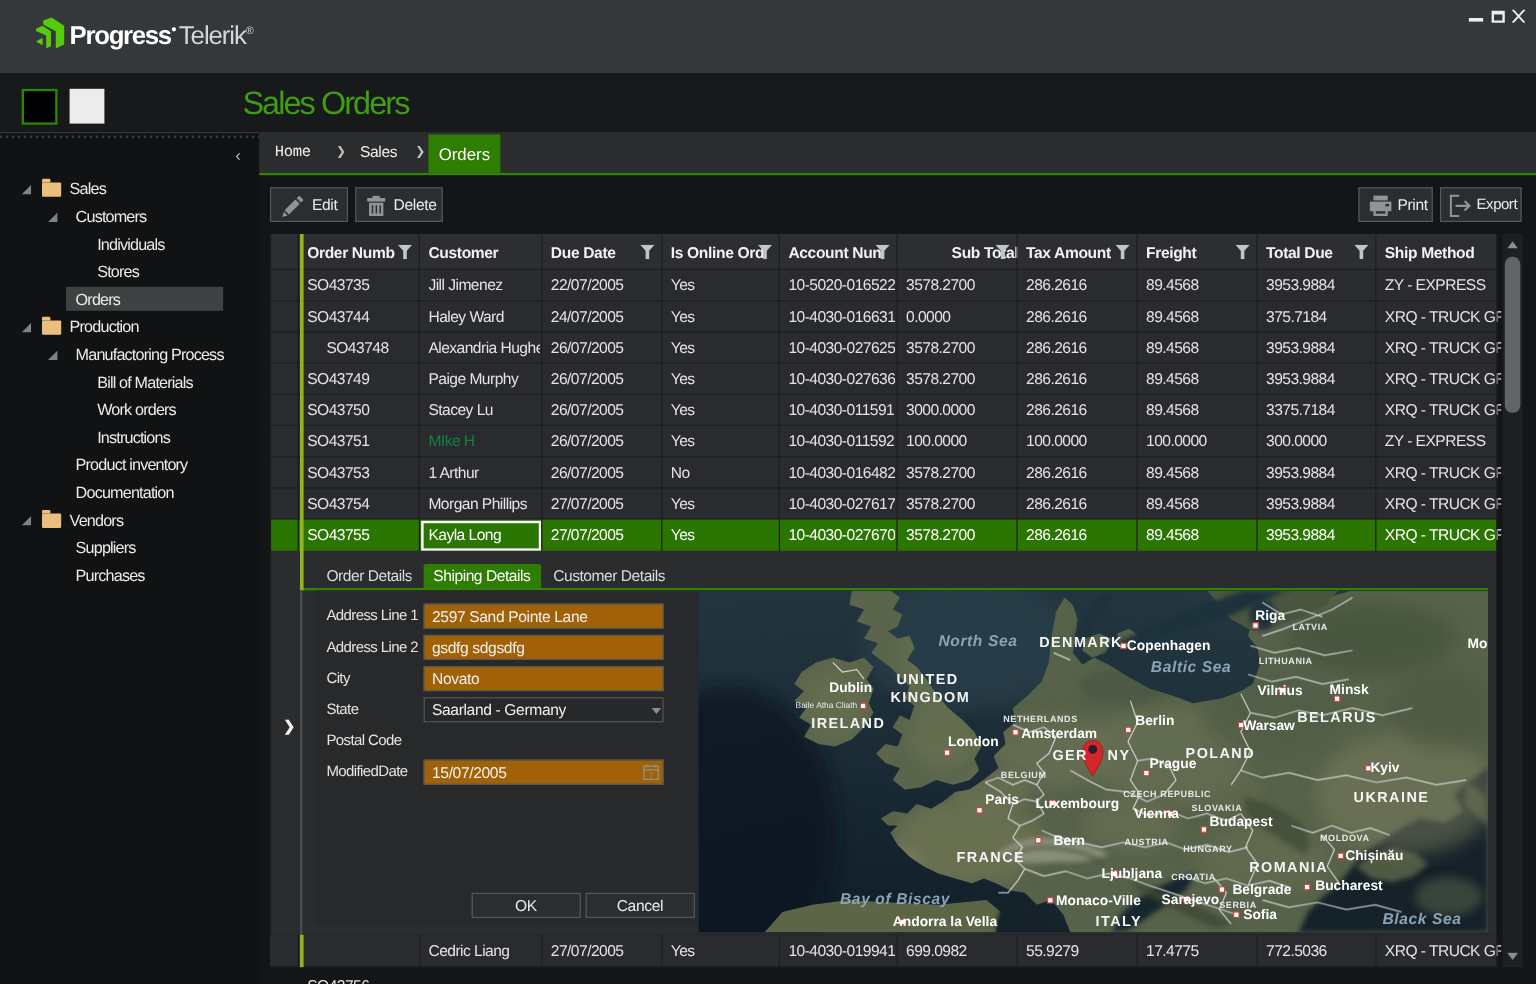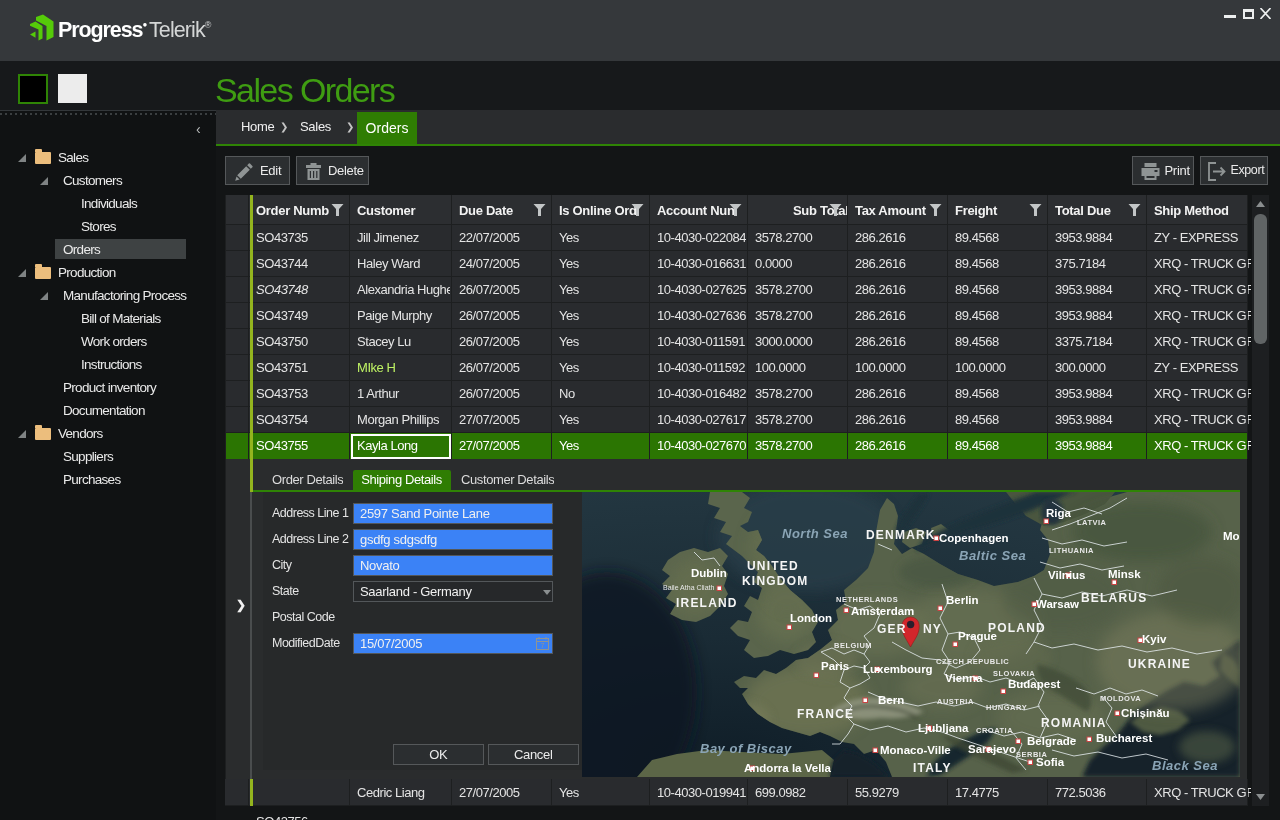--- a/index.html
+++ b/index.html
@@ -11,21 +11,21 @@
   #main { position:absolute; left:216px; top:110px; width:1064px; height:710px; background:#131516; }
   .treeitem { position:absolute; height:23px; line-height:23px; font-size:13.5px; letter-spacing:-0.7px; color:#eaeaea; white-space:nowrap; }
   .tri { position:absolute; }
   .folder { position:absolute; width:16px; height:12px; background:#ecbe7d; border-radius:1px; }
   .folder:before { content:""; position:absolute; left:0; top:-3px; width:7px; height:3px; background:#ecbe7d; border-radius:1px 1px 0 0; }
   .hcell { position:absolute; top:0; height:30px; line-height:31px; font-weight:bold; font-size:13px; letter-spacing:-0.3px; color:#f2f2f2; overflow:hidden; white-space:nowrap;}
   .cell { position:absolute; top:0; height:26px; line-height:26px; font-size:13px; letter-spacing:-0.45px; color:#e4e4e4; overflow:hidden; white-space:nowrap;}
   .crumb { position:absolute; top:0; height:34px; line-height:34px; font-size:13px; letter-spacing:-0.3px; color:#efefef; }
   .tbtn { position:absolute; background:#2b2e30; border:1px solid #55585a; color:#ebebeb; font-size:13px; letter-spacing:-0.3px; }
   .flabel { position:absolute; height:21px; line-height:21px; font-size:12.5px; letter-spacing:-0.5px; color:#e4e4e4; white-space:nowrap;}
-  .fbox { position:absolute; width:200px; height:21px; background:#3b82f6; border:1px solid #53575a; line-height:19px; font-size:13px; letter-spacing:-0.3px; color:#f0f0f0; padding-left:6px; white-space:nowrap;}
+  .fbox { position:absolute; width:200px; height:21px; background:#a16207; border:1px solid #53575a; line-height:19px; font-size:13px; letter-spacing:-0.3px; color:#f0f0f0; padding-left:6px; white-space:nowrap;}
 </style>
 </head>
 <body>
 
 <div id="titlebar">
  <svg style="position:absolute;left:27px;top:13px;" width="30" height="30" viewBox="0 0 30 30">
    <g fill="#55cb09">
     <path d="M9,4 L16,1.5 L26.5,8.5 L26.5,24 L19.5,27.5 L19.5,13 L9,7.5 Z"></path>
     <path d="M3,11 L8.5,8.5 L15.5,13 L15.5,25.5 L11.5,27.5 L11.5,16.5 L3,12.8 Z"></path>
     <path d="M3,21.5 L8.5,18.5 L8.5,24.7 Z"></path>
@@ -36,21 +36,21 @@
  <div style="position:absolute;left:1224px;top:15px;width:12px;height:3px;background:#eceeee;"></div>
  <div style="position:absolute;left:1243px;top:9px;width:11px;height:10px;border:2px solid #eceeee;border-top-width:3px;"></div>
  <svg style="position:absolute;left:1260px;top:8px;" width="11" height="11" viewBox="0 0 11 11">
    <path d="M0.5,0 L10.5,11 M10.5,0 L0.5,11" stroke="#eceeee" stroke-width="1.6"></path>
  </svg>
 </div>
 
 <div id="band">
  <div style="position:absolute;left:18px;top:13px;width:30px;height:30px;background:#000;border:2px solid #2f8405;"></div>
  <div style="position:absolute;left:58px;top:13px;width:29px;height:29px;background:#ececec;"></div>
- <div style="position:absolute;left:215px;top:10px;font-size:34px;letter-spacing:-1.6px;color:#3f9d12;">Sales Orders</div>
+ <div style="position:absolute;left:202px;top:10px;font-size:27px;letter-spacing:-1.6px;color:#3f9d12;">Sales Orders</div>
 </div>
 
 <div id="sidebar">
 <div style="position:absolute;left:0;top:0;width:216px;height:1px;background:#33373a;"></div>
 <div style="position:absolute;left:0;top:3px;width:216px;height:2px;background:repeating-linear-gradient(90deg,#3a3e40 0 2px,transparent 2px 5px);"></div>
 <div style="position:absolute;left:196px;top:11px;color:#b9bcbc;font-size:14px;">‹</div>
 <div style="position:absolute;left:55px;top:129px;width:131px;height:20px;background:#3e4243;"></div>
 <svg class="tri" style="left:18px;top:44px;" width="8" height="8" viewBox="0 0 8 8">
       <polygon points="0,8 8,8 8,0" fill="#7f8384"></polygon>
     </svg>
@@ -81,21 +81,21 @@
       <polygon points="0,8 8,8 8,0" fill="#7f8384"></polygon>
     </svg>
 <div class="folder" style="left:35px;top:318px;"></div>
 <div class="treeitem" style="left:58px;top:312px;">Vendors</div>
 <div class="treeitem" style="left:63px;top:335px;">Suppliers</div>
 <div class="treeitem" style="left:63px;top:358px;">Purchases</div>
 </div>
 
 <div id="main">
 <div style="position:absolute;left:0;top:0;width:1064px;height:34px;background:#2a2c2e;"></div>
-<div class="crumb" style="left:25px;">Home</div>
+<div class="crumb" style="left:13px;font-family:Liberation Mono, monospace;">Home</div>
 <div class="crumb" style="left:64px;font-size:10px;color:#c4c4c4;">❯</div>
 <div class="crumb" style="left:84px;">Sales</div>
 <div class="crumb" style="left:130px;font-size:10px;color:#c4c4c4;">❯</div>
 <div style="position:absolute;left:141px;top:2px;width:60px;height:32px;background:#2f7d03;color:#fff;text-align:center;line-height:32px;font-size:14px;">Orders</div>
 <div style="position:absolute;left:0;top:34px;width:1064px;height:2px;background:#2f8405;"></div>
 <div class="tbtn" style="left:9px;top:46px;width:65px;height:29px;">
  <svg style="position:absolute;left:9px;top:6px;" width="18" height="18" viewBox="0 0 18 18">
   <g fill="#8f9494">
           <path d="M2.2,12.2 L11.2,3.2 L14.8,6.8 L5.8,15.8 Z M12.2,2.2 L13.8,0.6 Q14.4,0 15,0.6 L17.4,3 Q18,3.6 17.4,4.2 L15.8,5.8 Z M1.5,13.4 L4.6,16.5 L0.2,17.8 Z"></path>
         </g>
@@ -166,39 +166,39 @@
 <div class="hcell" style="left:830px;width:89px;">Total Due</div>
 <svg style="position:absolute;left:903px;top:9px;" width="13" height="12" viewBox="0 0 13 12">
         <path d="M0.5,0 L12.5,0 L8,5 L8,12 L5,12 L5,5 Z" fill="#c2c5c6"></path>
       </svg>
 <div class="hcell" style="left:929px;width:91px;">Ship Method</div>
 <div style="position:absolute;left:0;top:30px;width:1022px;height:26px;background:#292b2e;border-bottom:1px solid #1d1f20;"></div>
 <div class="cell" style="left:31px;top:30px;width:92px;color:#e4e4e4;">SO43735</div>
 <div class="cell" style="left:132px;top:30px;width:93px;color:#e4e4e4;">Jill Jimenez</div>
 <div class="cell" style="left:234px;top:30px;width:91px;color:#e4e4e4;">22/07/2005</div>
 <div class="cell" style="left:334px;top:30px;width:89px;color:#e4e4e4;">Yes</div>
-<div class="cell" style="left:432px;top:30px;width:89px;color:#e4e4e4;">10-4030-022084</div>
+<div class="cell" style="left:432px;top:30px;width:89px;color:#e4e4e4;">10-5020-016522</div>
 <div class="cell" style="left:530px;top:30px;width:91px;color:#e4e4e4;">3578.2700</div>
 <div class="cell" style="left:630px;top:30px;width:91px;color:#e4e4e4;">286.2616</div>
 <div class="cell" style="left:730px;top:30px;width:91px;color:#e4e4e4;">89.4568</div>
 <div class="cell" style="left:830px;top:30px;width:90px;color:#e4e4e4;">3953.9884</div>
 <div class="cell" style="left:929px;top:30px;width:97px;color:#e4e4e4;">ZY - EXPRESS</div>
 <div style="position:absolute;left:0;top:56px;width:1022px;height:26px;background:#292b2e;border-bottom:1px solid #1d1f20;"></div>
 <div class="cell" style="left:31px;top:56px;width:92px;color:#e4e4e4;">SO43744</div>
 <div class="cell" style="left:132px;top:56px;width:93px;color:#e4e4e4;">Haley Ward</div>
 <div class="cell" style="left:234px;top:56px;width:91px;color:#e4e4e4;">24/07/2005</div>
 <div class="cell" style="left:334px;top:56px;width:89px;color:#e4e4e4;">Yes</div>
 <div class="cell" style="left:432px;top:56px;width:89px;color:#e4e4e4;">10-4030-016631</div>
 <div class="cell" style="left:530px;top:56px;width:91px;color:#e4e4e4;">0.0000</div>
 <div class="cell" style="left:630px;top:56px;width:91px;color:#e4e4e4;">286.2616</div>
 <div class="cell" style="left:730px;top:56px;width:91px;color:#e4e4e4;">89.4568</div>
 <div class="cell" style="left:830px;top:56px;width:90px;color:#e4e4e4;">375.7184</div>
 <div class="cell" style="left:929px;top:56px;width:97px;color:#e4e4e4;">XRQ - TRUCK GROUND</div>
 <div style="position:absolute;left:0;top:82px;width:1022px;height:26px;background:#292b2e;border-bottom:1px solid #1d1f20;"></div>
-<div class="cell" style="left:31px;top:82px;width:92px;color:#e4e4e4;font-style:italic;">SO43748</div>
+<div class="cell" style="left:47px;top:82px;width:92px;color:#e4e4e4;">SO43748</div>
 <div class="cell" style="left:132px;top:82px;width:93px;color:#e4e4e4;">Alexandria Hughes</div>
 <div class="cell" style="left:234px;top:82px;width:91px;color:#e4e4e4;">26/07/2005</div>
 <div class="cell" style="left:334px;top:82px;width:89px;color:#e4e4e4;">Yes</div>
 <div class="cell" style="left:432px;top:82px;width:89px;color:#e4e4e4;">10-4030-027625</div>
 <div class="cell" style="left:530px;top:82px;width:91px;color:#e4e4e4;">3578.2700</div>
 <div class="cell" style="left:630px;top:82px;width:91px;color:#e4e4e4;">286.2616</div>
 <div class="cell" style="left:730px;top:82px;width:91px;color:#e4e4e4;">89.4568</div>
 <div class="cell" style="left:830px;top:82px;width:90px;color:#e4e4e4;">3953.9884</div>
 <div class="cell" style="left:929px;top:82px;width:97px;color:#e4e4e4;">XRQ - TRUCK GROUND</div>
 <div style="position:absolute;left:0;top:108px;width:1022px;height:26px;background:#292b2e;border-bottom:1px solid #1d1f20;"></div>
@@ -218,21 +218,21 @@
 <div class="cell" style="left:234px;top:134px;width:91px;color:#e4e4e4;">26/07/2005</div>
 <div class="cell" style="left:334px;top:134px;width:89px;color:#e4e4e4;">Yes</div>
 <div class="cell" style="left:432px;top:134px;width:89px;color:#e4e4e4;">10-4030-011591</div>
 <div class="cell" style="left:530px;top:134px;width:91px;color:#e4e4e4;">3000.0000</div>
 <div class="cell" style="left:630px;top:134px;width:91px;color:#e4e4e4;">286.2616</div>
 <div class="cell" style="left:730px;top:134px;width:91px;color:#e4e4e4;">89.4568</div>
 <div class="cell" style="left:830px;top:134px;width:90px;color:#e4e4e4;">3375.7184</div>
 <div class="cell" style="left:929px;top:134px;width:97px;color:#e4e4e4;">XRQ - TRUCK GROUND</div>
 <div style="position:absolute;left:0;top:160px;width:1022px;height:26px;background:#292b2e;border-bottom:1px solid #1d1f20;"></div>
 <div class="cell" style="left:31px;top:160px;width:92px;color:#e4e4e4;">SO43751</div>
-<div class="cell" style="left:132px;top:160px;width:93px;color:#bef264;">MIke H</div>
+<div class="cell" style="left:132px;top:160px;width:93px;color:#15803d;">MIke H</div>
 <div class="cell" style="left:234px;top:160px;width:91px;color:#e4e4e4;">26/07/2005</div>
 <div class="cell" style="left:334px;top:160px;width:89px;color:#e4e4e4;">Yes</div>
 <div class="cell" style="left:432px;top:160px;width:89px;color:#e4e4e4;">10-4030-011592</div>
 <div class="cell" style="left:530px;top:160px;width:91px;color:#e4e4e4;">100.0000</div>
 <div class="cell" style="left:630px;top:160px;width:91px;color:#e4e4e4;">100.0000</div>
 <div class="cell" style="left:730px;top:160px;width:91px;color:#e4e4e4;">100.0000</div>
 <div class="cell" style="left:830px;top:160px;width:90px;color:#e4e4e4;">300.0000</div>
 <div class="cell" style="left:929px;top:160px;width:97px;color:#e4e4e4;">ZY - EXPRESS</div>
 <div style="position:absolute;left:0;top:186px;width:1022px;height:26px;background:#292b2e;border-bottom:1px solid #1d1f20;"></div>
 <div class="cell" style="left:31px;top:186px;width:92px;color:#e4e4e4;">SO43753</div>

